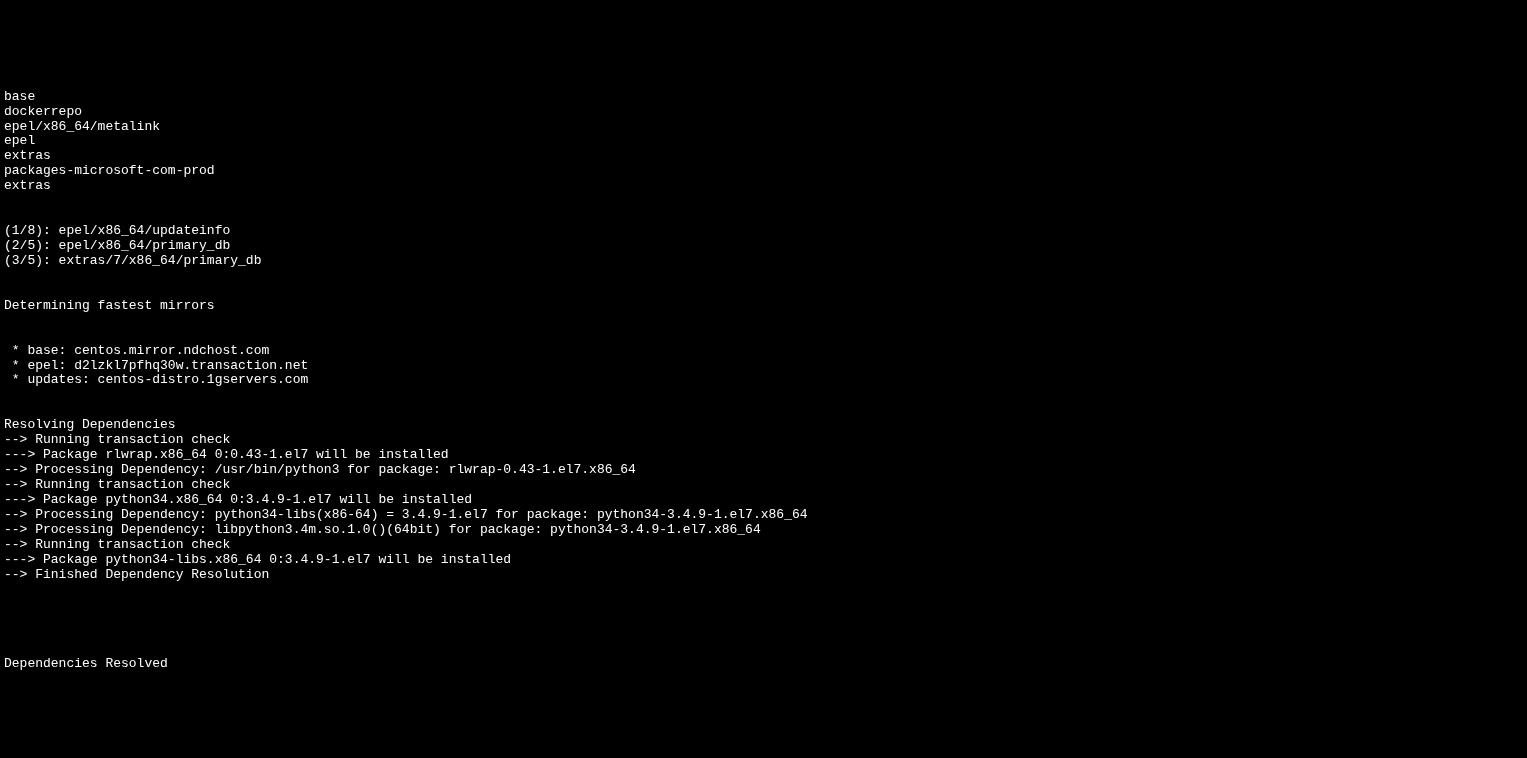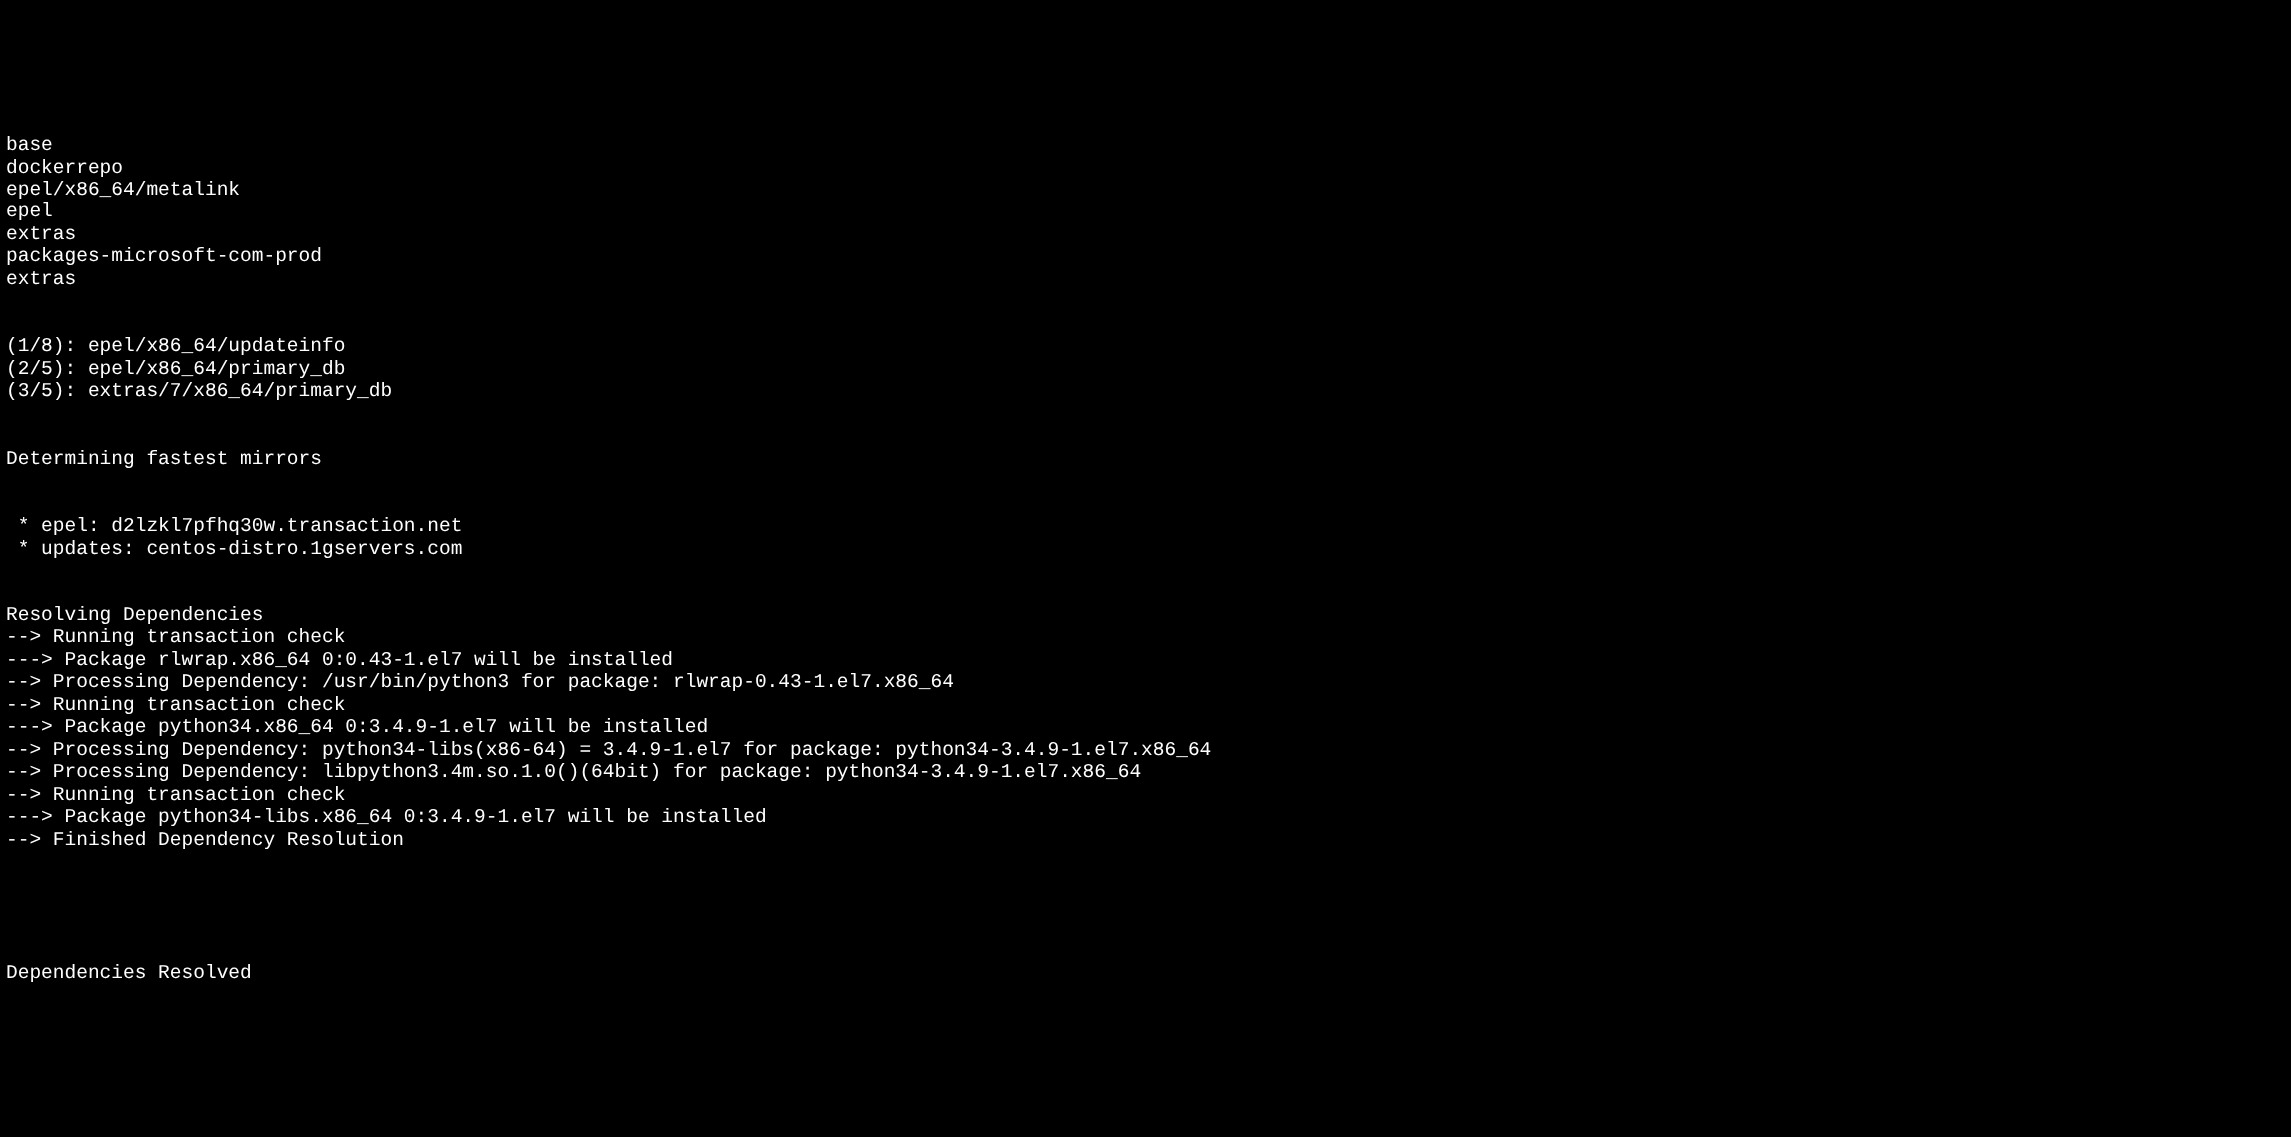--- a/index.html
+++ b/index.html
@@ -26,21 +26,21 @@
   </style>
 </head>
 <body>
 
 
 
 <div class="terminal">
   <div id="repos-block"><span class="line">base</span><span class="line">dockerrepo</span><span class="line">epel/x86_64/metalink</span><span class="line">epel</span><span class="line">extras</span><span class="line">packages-microsoft-com-prod</span><span class="line">extras</span></div>
   <div id="downloads-block"><span class="line">(1/8): epel/x86_64/updateinfo</span><span class="line">(2/5): epel/x86_64/primary_db</span><span class="line">(3/5): extras/7/x86_64/primary_db</span></div>
   <span class="line">Determining fastest mirrors</span>
-  <div id="mirrors-block"><span class="line"> * epel: d2lzkl7pfhq30w.transaction.net</span><span class="line"> * updates: centos-distro.1gservers.com</span></div>
+  <div id="mirrors-block"><span class="line"> * base: centos.mirror.ndchost.com</span><span class="line"> * epel: d2lzkl7pfhq30w.transaction.net</span><span class="line"> * updates: centos-distro.1gservers.com</span></div>
   <div id="resolving-block"><span class="line">Resolving Dependencies</span><span class="line">--&gt; Running transaction check</span><span class="line">---&gt; Package rlwrap.x86_64 0:0.43-1.el7 will be installed</span><span class="line">--&gt; Processing Dependency: /usr/bin/python3 for package: rlwrap-0.43-1.el7.x86_64</span><span class="line">--&gt; Running transaction check</span><span class="line">---&gt; Package python34.x86_64 0:3.4.9-1.el7 will be installed</span><span class="line">--&gt; Processing Dependency: python34-libs(x86-64) = 3.4.9-1.el7 for package: python34-3.4.9-1.el7.x86_64</span><span class="line">--&gt; Processing Dependency: libpython3.4m.so.1.0()(64bit) for package: python34-3.4.9-1.el7.x86_64</span><span class="line">--&gt; Running transaction check</span><span class="line">---&gt; Package python34-libs.x86_64 0:3.4.9-1.el7 will be installed</span><span class="line">--&gt; Finished Dependency Resolution</span></div>
   <span class="line"> </span>
   <span class="line">Dependencies Resolved</span>
   <span class="line"> </span>
   
   
   
   
   
   

